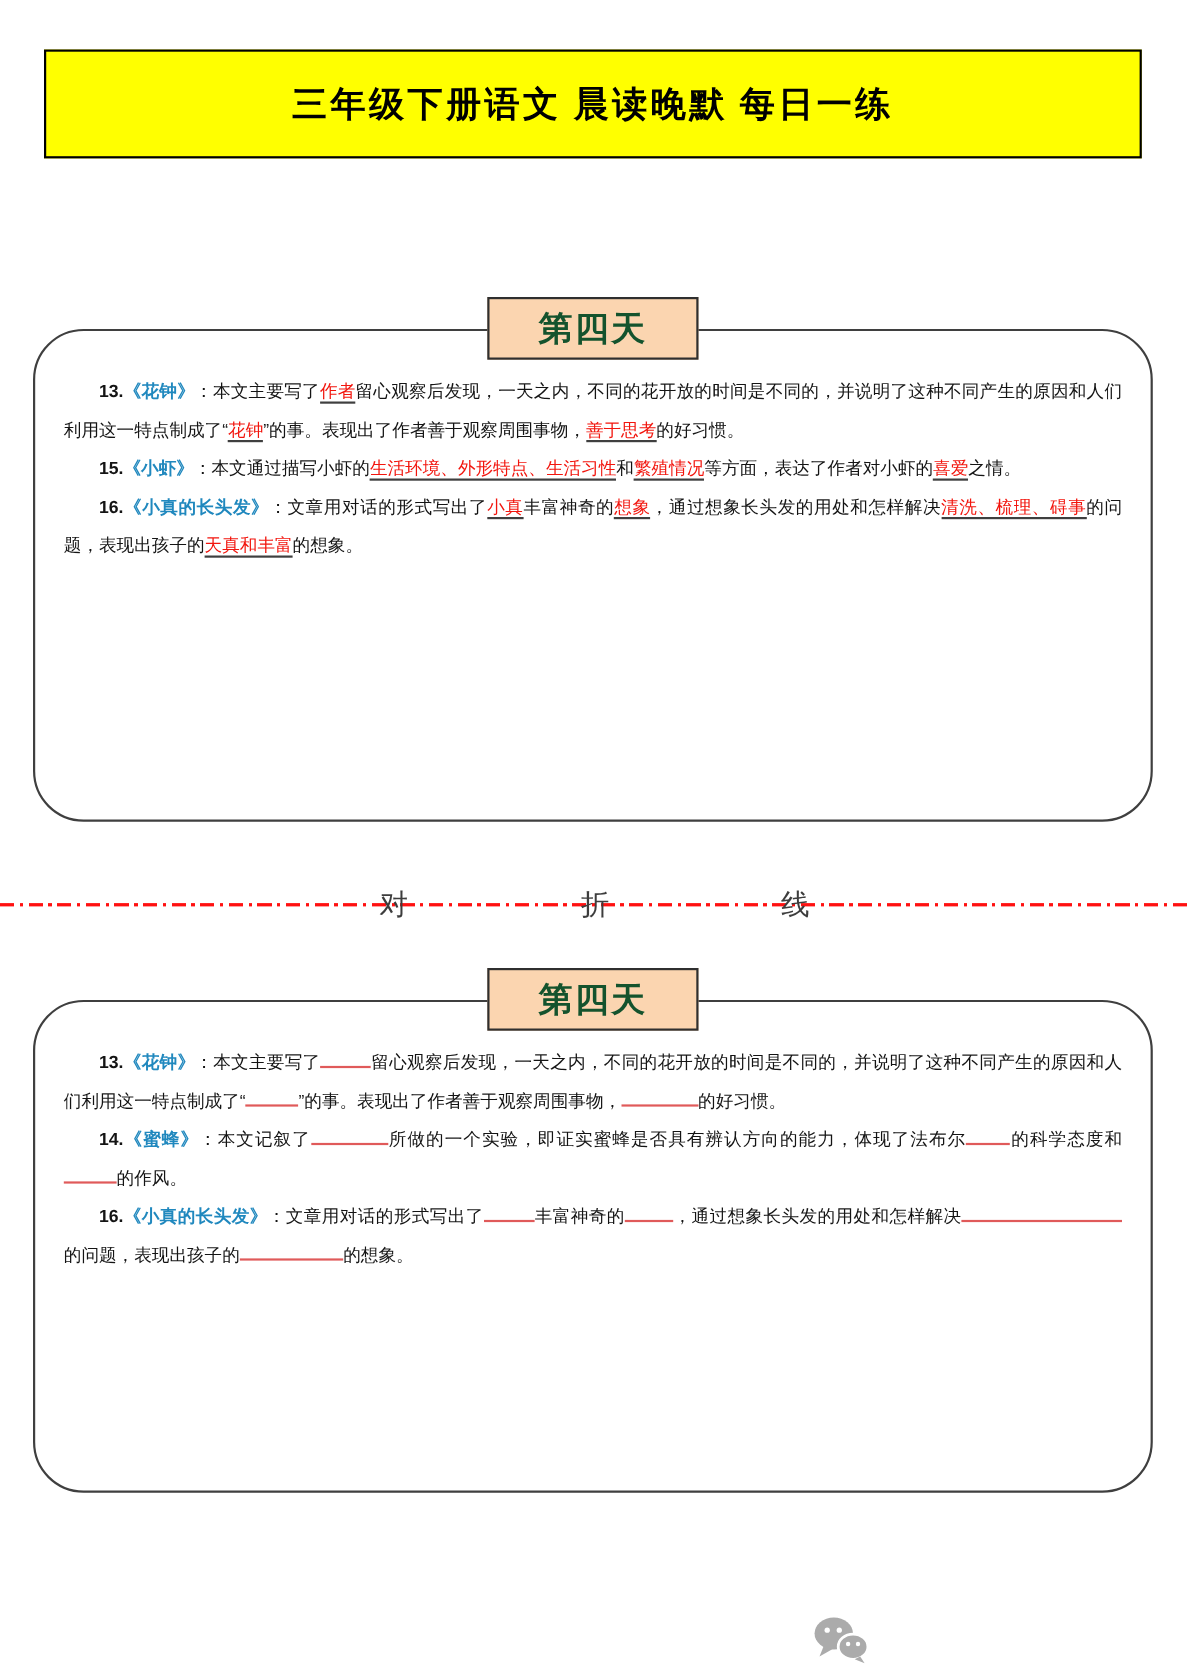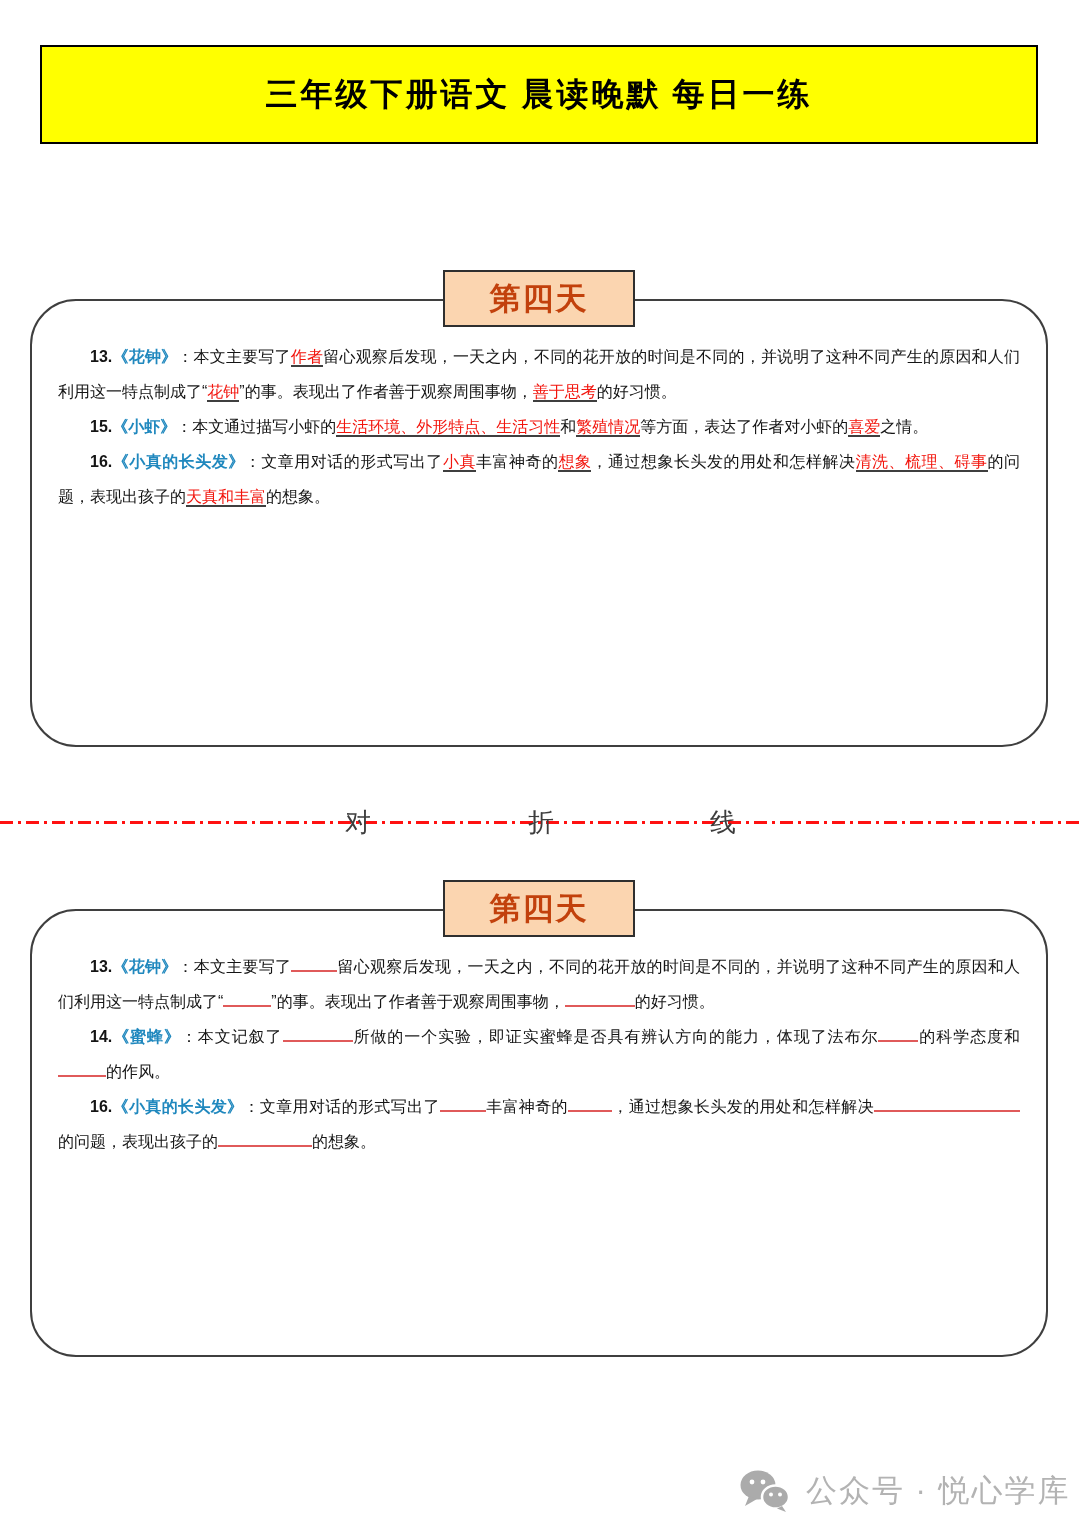--- a/index.html
+++ b/index.html
@@ -24,21 +24,21 @@
   .round-box{
     margin-top:29px;min-height:448px;box-sizing:border-box;
     border:2px solid #3F3F3F;border-radius:46px;
     padding:38px 26px 24px 26px;background:#fff;
   }
   .day-badge{
     position:absolute;left:50%;top:0;transform:translateX(-50%);
     width:192px;height:57px;box-sizing:border-box;z-index:2;
     background:#FBD5B0;border:2px solid #2F2F2F;
     display:flex;align-items:center;justify-content:center;
-    font-size:31px;font-weight:700;color:#c2410c;letter-spacing:2px;
+    font-size:31px;font-weight:700;color:#14532d;letter-spacing:2px;
   }
   .para{
     margin:0;font-size:16px;line-height:35px;text-indent:2em;
     text-align:justify;color:#141414;
   }
   .para .num{font-weight:700;color:#141414;}
   .para .ttl{font-weight:700;color:#2088BE;}
   .para .txt{color:#141414;}
   .para .ans{color:#F2150D;border-bottom:2px solid #3F3F3F;}
   .para .blank{
@@ -104,16 +104,15 @@
         <ellipse cx="20" cy="16" rx="17.5" ry="14.5" fill="#ABABAB"></ellipse>
         <path d="M11 27 L7 37 L19 30 Z" fill="#ABABAB"></path>
         <circle cx="14" cy="13" r="2.4" fill="#ffffff"></circle>
         <circle cx="25" cy="13" r="2.4" fill="#ffffff"></circle>
         <ellipse cx="37.5" cy="28" rx="13.5" ry="11.5" fill="#ABABAB" stroke="#ffffff" stroke-width="2.5"></ellipse>
         <path d="M44 37 L48 43 L39 39.5 Z" fill="#ABABAB"></path>
         <circle cx="33" cy="25.5" r="2" fill="#ffffff"></circle>
         <circle cx="42" cy="25.5" r="2" fill="#ffffff"></circle>
       </svg>
     </span>
-    <span class="account">公众号 · 悦心学库</span>
   </div>
 
 </div>
 
 </body></html>

